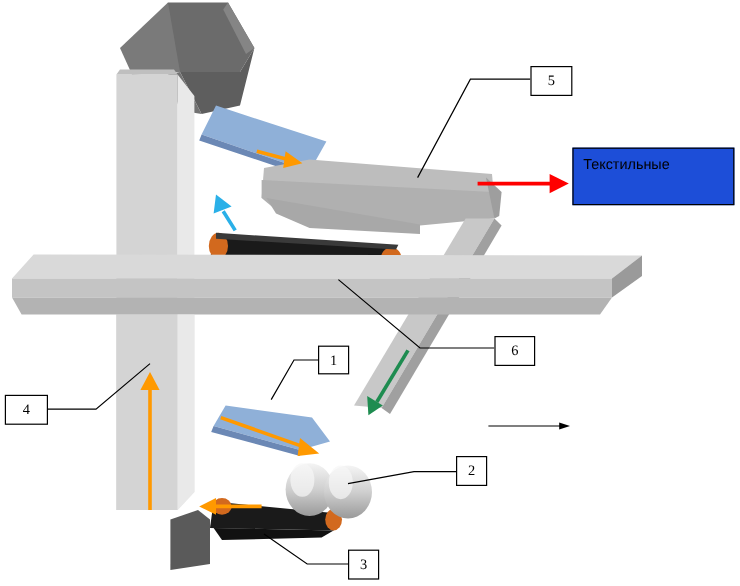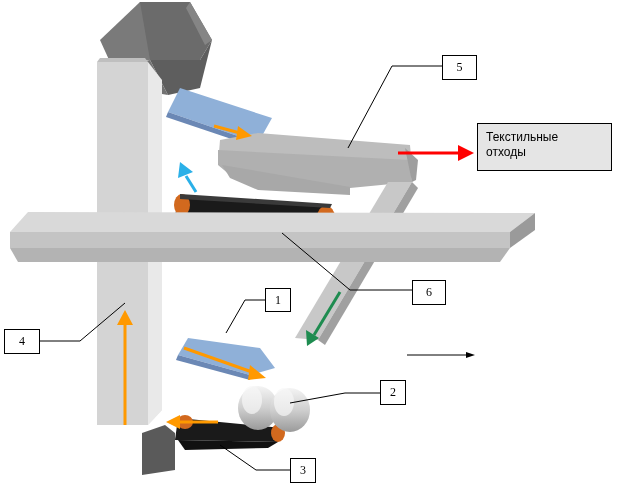--- a/index.html
+++ b/index.html
@@ -4,21 +4,21 @@
 <style>
   html, body { margin: 0; padding: 0; background: #ffffff; }
   #stage { position: relative; width: 617px; height: 488px; overflow: hidden; background: #fff; }
   svg { position: absolute; left: 0; top: 0; }
   .label-box {
     position: absolute; background: #fff; border: 1px solid #000;
     font-family: "Liberation Serif", serif; font-size: 12px; color: #000;
     display: flex; align-items: center; justify-content: center; box-sizing: border-box;
   }
   .callout-text {
-    position: absolute; background: #e5e5e5; border: 1px solid #000; box-sizing: border-box;
+    position: absolute; background: #1d4ed8; border: 1px solid #000; box-sizing: border-box;
     font-family: "Liberation Sans", sans-serif; font-size: 12px; color: #000;
     padding: 6px 8px; line-height: 15px; width: 135px; height: 48px;
   }
 </style>
 </head>
 <body>
 
 <div id="stage">
   <svg width="617" height="488" viewBox="0 0 617 488">
     <defs>
@@ -142,15 +142,14 @@
 
   <div class="label-box" style="left:265px;top:288px;width:26px;height:24px;">1</div>
   <div class="label-box" style="left:380px;top:380px;width:26px;height:25px;">2</div>
   <div class="label-box" style="left:290px;top:458px;width:26px;height:25px;">3</div>
   <div class="label-box" style="left:4px;top:329px;width:36px;height:25px;">4</div>
   <div class="label-box" style="left:442px;top:55px;width:35px;height:25px;">5</div>
   <div class="label-box" style="left:412px;top:280px;width:34px;height:25px;">6</div>
 
   <div class="callout-text" style="left:477px;top:123px;">
     <div>Текстильные</div>
-    <div>отходы</div>
   </div>
 </div>
 
 </body></html>

